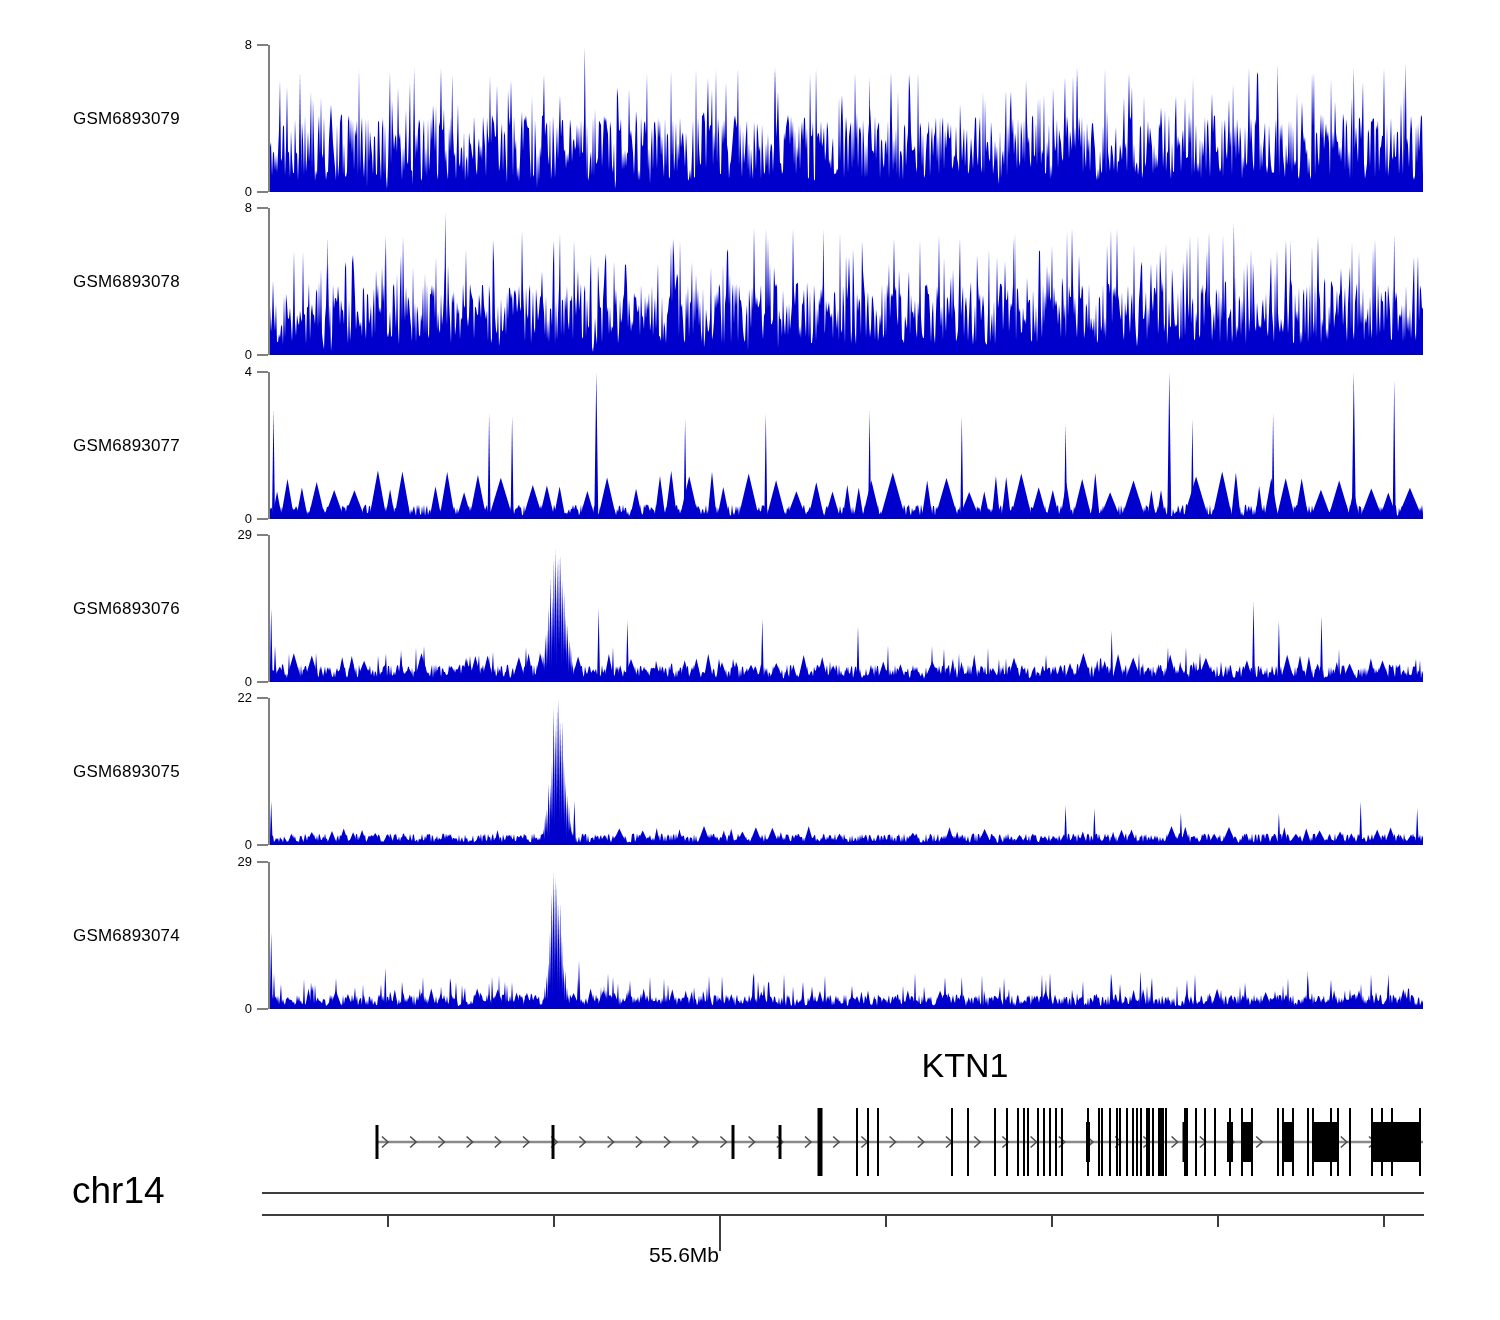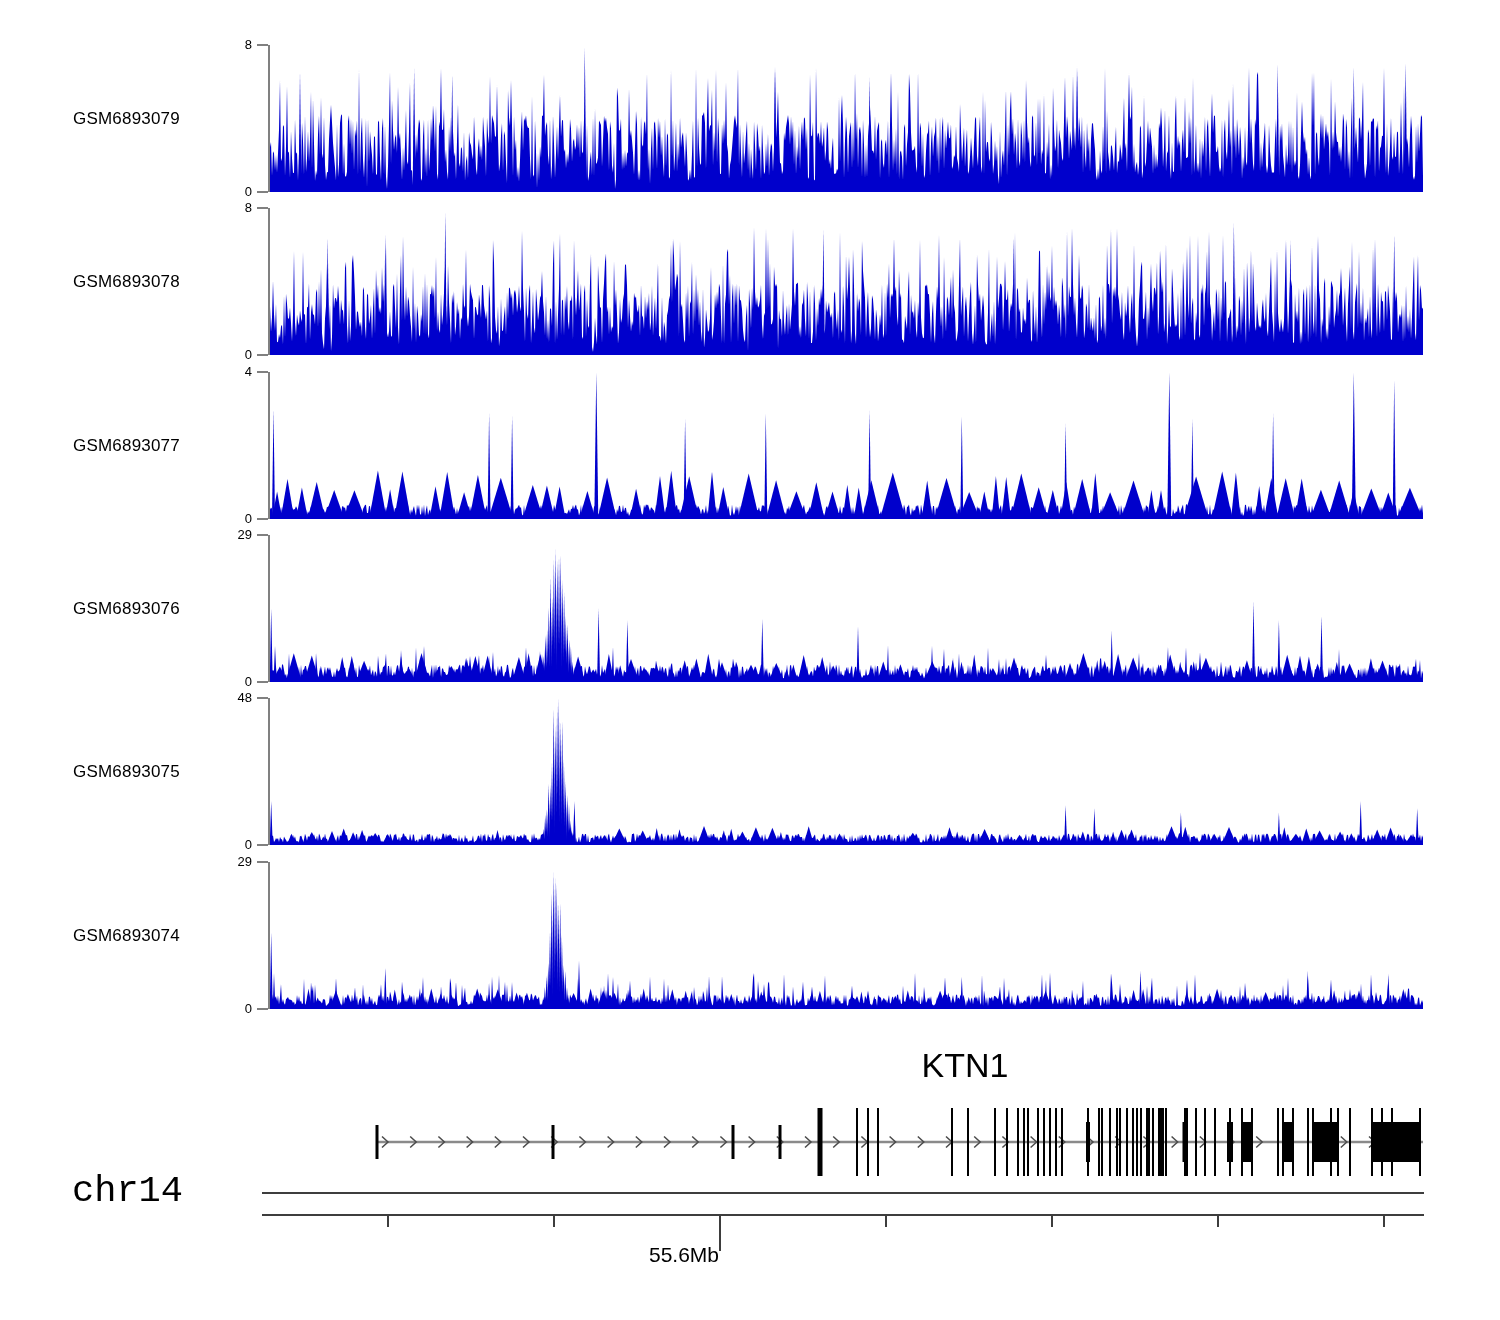--- a/index.html
+++ b/index.html
@@ -17,21 +17,21 @@
   svg.signal{position:absolute;left:0;top:0;width:1153px;height:147px;display:block;}
   .gene-track{position:absolute;left:270px;top:1100px;width:1153px;height:100px;}
   svg.gene-svg{position:absolute;left:0;top:0;width:1153px;height:100px;display:block;overflow:visible;}
   .gene-name{position:absolute;left:965px;top:1046px;transform:translateX(-50%);
           font-size:34px;white-space:nowrap;}
   .rline{position:absolute;left:262px;width:1162px;height:2px;background:#3d3d3d;}
   .rline.l1{top:1192px;} .rline.l2{top:1214px;}
   .rtick{position:absolute;width:2px;background:#3d3d3d;top:1215px;height:12px;}
   .rtick.long{height:36px;}
   .rlabel{position:absolute;top:1243px;transform:translateX(-50%);font-size:21px;}
-  .chrom{position:absolute;left:72px;top:1170px;font-size:37px;font-family:Liberation Mono, monospace;}
+  .chrom{position:absolute;left:72px;top:1170px;font-size:37px;}
 </style>
 </head>
 <body>
 
 <div class="page">
 
   <div class="track" style="top:45px">
     <div class="tlabel">GSM6893079</div>
     <div class="yaxis"></div>
     <div class="ytick top"></div>
@@ -284,21 +284,21 @@
         <polygon points="304.6,147.0 306.0,137.5 307.4,147.0" fill="#0000CC"></polygon>
         <polygon points="306.3,147.0 307.7,140.8 309.1,147.0" fill="#0000CC"></polygon>
       </svg>
   </div>
 
   <div class="track" style="top:698px">
     <div class="tlabel">GSM6893075</div>
     <div class="yaxis"></div>
     <div class="ytick top"></div>
     <div class="ytick bot"></div>
-    <div class="ymaxlab">48</div>
+    <div class="ymaxlab">22</div>
     <div class="yminlab">0</div>
     <svg class="signal" viewBox="0 0 1153 147" preserveAspectRatio="none">
         <polygon points="0.0,147.0 0.0,140.4 1.0,136.4 2.0,138.0 3.0,137.6 4.0,144.1 5.0,142.6 6.0,139.9 7.0,141.5 8.0,139.9 9.0,143.9 10.0,139.1 11.0,141.0 12.0,141.4 13.0,144.2 14.0,138.6 15.0,140.5 16.0,141.9 17.0,143.9 18.0,143.1 19.0,143.4 20.0,141.5 21.0,136.6 22.0,143.8 23.0,136.8 24.0,140.7 25.0,138.2 26.0,142.4 27.0,143.6 28.0,142.9 29.0,144.4 30.0,137.8 31.0,138.6 32.0,140.8 33.0,144.4 34.0,141.5 35.0,135.8 36.0,138.4 37.0,142.7 38.0,137.9 39.0,139.1 40.0,141.0 41.0,135.3 42.0,140.4 43.0,138.8 44.0,136.3 45.0,140.1 46.0,141.9 47.0,137.5 48.0,142.9 49.0,135.6 50.0,137.7 51.0,142.3 52.0,141.7 53.0,140.8 54.0,140.9 55.0,135.4 56.0,140.4 57.0,141.1 58.0,143.9 59.0,144.0 60.0,138.6 61.0,138.3 62.0,140.4 63.0,141.1 64.0,143.4 65.0,141.2 66.0,144.1 67.0,139.9 68.0,137.0 69.0,142.9 70.0,136.9 71.0,138.2 72.0,138.9 73.0,144.1 74.0,140.6 75.0,138.3 76.0,137.5 77.0,136.9 78.0,142.9 79.0,142.3 80.0,142.1 81.0,140.5 82.0,141.3 83.0,136.9 84.0,136.0 85.0,143.0 86.0,136.2 87.0,136.1 88.0,142.5 89.0,137.8 90.0,144.3 91.0,141.5 92.0,137.6 93.0,137.6 94.0,138.5 95.0,136.7 96.0,143.7 97.0,142.4 98.0,139.4 99.0,137.6 100.0,139.1 101.0,137.6 102.0,137.2 103.0,138.5 104.0,144.2 105.0,144.3 106.0,139.0 107.0,141.4 108.0,137.2 109.0,136.5 110.0,139.6 111.0,143.9 112.0,142.4 113.0,144.3 114.0,143.6 115.0,144.4 116.0,138.4 117.0,136.7 118.0,144.5 119.0,143.2 120.0,135.4 121.0,137.4 122.0,141.0 123.0,143.1 124.0,136.7 125.0,137.5 126.0,135.5 127.0,140.8 128.0,142.2 129.0,138.5 130.0,143.3 131.0,139.2 132.0,139.5 133.0,135.4 134.0,135.7 135.0,138.8 136.0,137.9 137.0,141.6 138.0,141.4 139.0,142.2 140.0,135.8 141.0,140.2 142.0,143.1 143.0,136.1 144.0,137.3 145.0,143.4 146.0,142.4 147.0,141.4 148.0,144.4 149.0,140.6 150.0,141.7 151.0,140.9 152.0,136.0 153.0,141.8 154.0,142.5 155.0,137.7 156.0,141.1 157.0,136.3 158.0,136.7 159.0,136.4 160.0,135.7 161.0,143.9 162.0,136.8 163.0,139.0 164.0,144.0 165.0,140.7 166.0,140.8 167.0,137.7 168.0,142.6 169.0,139.5 170.0,141.2 171.0,141.3 172.0,140.9 173.0,135.8 174.0,136.3 175.0,140.9 176.0,135.6 177.0,139.6 178.0,136.7 179.0,138.3 180.0,135.7 181.0,140.8 182.0,143.8 183.0,139.9 184.0,140.1 185.0,140.9 186.0,140.1 187.0,141.2 188.0,143.7 189.0,136.8 190.0,144.1 191.0,141.4 192.0,139.3 193.0,143.2 194.0,143.8 195.0,136.7 196.0,141.1 197.0,139.7 198.0,143.6 199.0,143.7 200.0,142.0 201.0,143.2 202.0,141.8 203.0,137.3 204.0,144.5 205.0,143.2 206.0,142.8 207.0,141.1 208.0,137.7 209.0,137.8 210.0,141.0 211.0,135.4 212.0,143.9 213.0,136.8 214.0,138.4 215.0,135.6 216.0,142.6 217.0,142.7 218.0,135.9 219.0,139.3 220.0,139.1 221.0,143.3 222.0,137.9 223.0,135.7 224.0,142.4 225.0,139.7 226.0,140.4 227.0,139.1 228.0,141.3 229.0,144.3 230.0,139.0 231.0,139.9 232.0,144.3 233.0,136.2 234.0,140.5 235.0,142.5 236.0,138.5 237.0,136.8 238.0,139.2 239.0,136.6 240.0,143.6 241.0,135.9 242.0,142.4 243.0,141.3 244.0,136.1 245.0,143.3 246.0,142.7 247.0,137.9 248.0,138.6 249.0,139.4 250.0,138.3 251.0,136.9 252.0,139.3 253.0,140.5 254.0,135.6 255.0,138.1 256.0,136.8 257.0,141.9 258.0,140.9 259.0,143.1 260.0,144.3 261.0,143.9 262.0,136.1 263.0,141.7 264.0,135.2 265.0,140.8 266.0,139.4 267.0,140.3 268.0,142.5 269.0,140.0 270.0,142.1 271.0,136.8 272.0,136.6 273.0,135.4 274.0,141.4 275.0,140.2 276.0,140.3 277.0,142.1 278.0,143.0 279.0,136.5 280.0,144.0 281.0,143.7 282.0,137.9 283.0,142.5 284.0,143.2 285.0,138.8 286.0,138.3 287.0,140.5 288.0,135.6 289.0,136.8 290.0,140.1 291.0,142.4 292.0,142.0 293.0,139.5 294.0,141.3 295.0,141.4 296.0,142.3 297.0,142.6 298.0,136.0 299.0,137.0 300.0,144.1 301.0,140.0 302.0,140.0 303.0,137.4 304.0,135.5 305.0,144.4 306.0,139.4 307.0,144.5 308.0,143.0 309.0,138.6 310.0,144.6 311.0,141.6 312.0,136.2 313.0,135.7 314.0,138.7 315.0,136.0 316.0,136.1 317.0,144.2 318.0,137.0 319.0,144.0 320.0,144.1 321.0,139.9 322.0,140.1 323.0,139.2 324.0,142.4 325.0,136.4 326.0,139.0 327.0,138.4 328.0,137.5 329.0,141.7 330.0,138.9 331.0,137.0 332.0,141.2 333.0,141.2 334.0,141.3 335.0,140.2 336.0,137.0 337.0,144.4 338.0,137.8 339.0,135.6 340.0,141.6 341.0,144.6 342.0,140.8 343.0,137.5 344.0,140.7 345.0,138.7 346.0,138.2 347.0,142.8 348.0,136.2 349.0,142.1 350.0,141.5 351.0,142.3 352.0,143.7 353.0,137.7 354.0,142.1 355.0,138.0 356.0,140.2 357.0,143.9 358.0,144.6 359.0,143.4 360.0,144.2 361.0,144.0 362.0,135.9 363.0,136.1 364.0,135.3 365.0,143.8 366.0,141.4 367.0,135.4 368.0,140.2 369.0,137.1 370.0,137.8 371.0,143.9 372.0,143.6 373.0,138.4 374.0,135.4 375.0,143.4 376.0,142.1 377.0,140.1 378.0,139.6 379.0,139.5 380.0,137.1 381.0,141.1 382.0,142.6 383.0,139.4 384.0,142.9 385.0,140.6 386.0,143.6 387.0,142.9 388.0,139.9 389.0,137.1 390.0,143.1 391.0,136.4 392.0,135.3 393.0,139.5 394.0,143.5 395.0,137.5 396.0,143.7 397.0,139.1 398.0,136.2 399.0,138.1 400.0,142.7 401.0,136.4 402.0,142.8 403.0,137.7 404.0,135.8 405.0,142.5 406.0,135.6 407.0,141.0 408.0,138.6 409.0,139.0 410.0,142.0 411.0,137.0 412.0,139.3 413.0,137.3 414.0,138.2 415.0,142.9 416.0,140.2 417.0,139.2 418.0,138.5 419.0,144.2 420.0,139.3 421.0,139.7 422.0,139.9 423.0,144.4 424.0,136.1 425.0,143.4 426.0,137.4 427.0,143.2 428.0,143.7 429.0,142.3 430.0,139.3 431.0,144.6 432.0,135.5 433.0,144.6 434.0,137.9 435.0,137.3 436.0,141.1 437.0,144.0 438.0,140.1 439.0,136.6 440.0,140.5 441.0,135.5 442.0,139.1 443.0,136.3 444.0,135.8 445.0,140.0 446.0,141.5 447.0,138.3 448.0,141.1 449.0,143.0 450.0,139.6 451.0,139.0 452.0,140.3 453.0,135.3 454.0,140.7 455.0,136.7 456.0,138.7 457.0,143.9 458.0,138.8 459.0,136.6 460.0,139.5 461.0,136.8 462.0,144.0 463.0,141.8 464.0,143.1 465.0,141.5 466.0,142.3 467.0,140.6 468.0,135.7 469.0,139.6 470.0,137.8 471.0,141.4 472.0,139.3 473.0,142.1 474.0,143.4 475.0,141.3 476.0,138.7 477.0,142.2 478.0,142.1 479.0,140.8 480.0,144.3 481.0,141.7 482.0,138.7 483.0,139.4 484.0,138.7 485.0,143.7 486.0,144.3 487.0,137.3 488.0,138.6 489.0,139.8 490.0,138.4 491.0,141.0 492.0,136.5 493.0,139.9 494.0,143.8 495.0,135.4 496.0,141.7 497.0,140.3 498.0,142.2 499.0,139.3 500.0,141.8 501.0,142.8 502.0,141.4 503.0,143.6 504.0,141.0 505.0,137.4 506.0,140.7 507.0,141.1 508.0,136.8 509.0,140.7 510.0,137.8 511.0,140.5 512.0,139.0 513.0,142.5 514.0,139.3 515.0,142.1 516.0,136.0 517.0,137.3 518.0,136.3 519.0,139.6 520.0,142.7 521.0,143.2 522.0,137.7 523.0,137.6 524.0,140.5 525.0,137.7 526.0,136.5 527.0,138.6 528.0,135.7 529.0,136.4 530.0,139.2 531.0,139.0 532.0,138.9 533.0,143.6 534.0,139.6 535.0,144.3 536.0,137.2 537.0,137.2 538.0,137.1 539.0,137.1 540.0,137.3 541.0,142.4 542.0,139.9 543.0,139.7 544.0,137.7 545.0,136.5 546.0,143.2 547.0,140.6 548.0,141.8 549.0,142.7 550.0,144.1 551.0,139.5 552.0,141.4 553.0,137.1 554.0,135.6 555.0,140.0 556.0,142.7 557.0,138.6 558.0,141.3 559.0,137.7 560.0,136.7 561.0,138.2 562.0,141.8 563.0,139.4 564.0,141.9 565.0,135.8 566.0,142.9 567.0,144.1 568.0,138.3 569.0,144.5 570.0,141.9 571.0,140.5 572.0,137.0 573.0,142.9 574.0,136.1 575.0,140.1 576.0,141.2 577.0,141.1 578.0,143.9 579.0,143.4 580.0,137.9 581.0,144.6 582.0,136.9 583.0,142.7 584.0,143.0 585.0,139.5 586.0,141.1 587.0,143.4 588.0,137.7 589.0,142.9 590.0,136.8 591.0,141.4 592.0,136.2 593.0,139.9 594.0,139.9 595.0,137.7 596.0,136.6 597.0,139.7 598.0,143.8 599.0,137.5 600.0,136.7 601.0,139.8 602.0,141.9 603.0,143.2 604.0,139.3 605.0,143.2 606.0,142.2 607.0,138.7 608.0,136.5 609.0,138.1 610.0,142.9 611.0,137.7 612.0,138.4 613.0,142.3 614.0,136.8 615.0,137.8 616.0,141.3 617.0,141.7 618.0,136.7 619.0,137.2 620.0,136.0 621.0,142.8 622.0,137.1 623.0,143.6 624.0,140.7 625.0,139.5 626.0,144.0 627.0,137.9 628.0,138.0 629.0,136.1 630.0,140.6 631.0,144.3 632.0,138.3 633.0,143.8 634.0,135.6 635.0,141.4 636.0,144.2 637.0,138.0 638.0,141.1 639.0,139.3 640.0,137.3 641.0,143.8 642.0,139.0 643.0,140.4 644.0,141.5 645.0,138.3 646.0,135.4 647.0,137.0 648.0,140.8 649.0,139.2 650.0,144.2 651.0,144.2 652.0,144.5 653.0,141.2 654.0,142.9 655.0,144.0 656.0,136.1 657.0,144.0 658.0,140.7 659.0,140.5 660.0,135.7 661.0,136.5 662.0,138.5 663.0,144.0 664.0,136.3 665.0,143.0 666.0,142.8 667.0,140.0 668.0,135.7 669.0,144.1 670.0,141.7 671.0,139.4 672.0,138.6 673.0,141.2 674.0,137.3 675.0,140.9 676.0,137.0 677.0,141.5 678.0,138.6 679.0,144.0 680.0,140.5 681.0,141.9 682.0,138.4 683.0,138.0 684.0,140.4 685.0,137.5 686.0,141.1 687.0,136.2 688.0,140.0 689.0,141.3 690.0,137.4 691.0,140.1 692.0,136.5 693.0,137.9 694.0,141.3 695.0,137.2 696.0,143.2 697.0,141.9 698.0,137.9 699.0,143.4 700.0,144.5 701.0,139.9 702.0,136.4 703.0,135.8 704.0,135.6 705.0,143.4 706.0,136.6 707.0,144.3 708.0,135.9 709.0,136.0 710.0,141.0 711.0,137.8 712.0,138.8 713.0,144.3 714.0,141.0 715.0,143.9 716.0,143.1 717.0,137.2 718.0,138.8 719.0,142.6 720.0,141.7 721.0,136.5 722.0,135.8 723.0,138.2 724.0,138.0 725.0,140.0 726.0,141.1 727.0,144.6 728.0,144.4 729.0,137.5 730.0,136.3 731.0,140.1 732.0,142.2 733.0,144.2 734.0,137.9 735.0,141.8 736.0,136.4 737.0,141.2 738.0,135.3 739.0,140.5 740.0,141.7 741.0,138.4 742.0,139.5 743.0,142.7 744.0,140.9 745.0,141.0 746.0,143.3 747.0,143.4 748.0,142.0 749.0,141.6 750.0,143.2 751.0,137.8 752.0,141.6 753.0,143.0 754.0,140.8 755.0,139.6 756.0,135.8 757.0,142.4 758.0,141.9 759.0,137.5 760.0,144.5 761.0,139.1 762.0,136.8 763.0,135.7 764.0,138.1 765.0,136.7 766.0,137.8 767.0,142.5 768.0,143.9 769.0,144.1 770.0,140.6 771.0,137.5 772.0,139.5 773.0,140.2 774.0,139.4 775.0,137.9 776.0,140.7 777.0,143.8 778.0,141.2 779.0,136.6 780.0,143.2 781.0,140.9 782.0,140.4 783.0,137.4 784.0,142.6 785.0,139.6 786.0,141.2 787.0,139.2 788.0,143.1 789.0,137.1 790.0,140.3 791.0,143.9 792.0,142.1 793.0,143.9 794.0,144.3 795.0,136.6 796.0,138.1 797.0,142.2 798.0,136.0 799.0,135.8 800.0,141.6 801.0,142.7 802.0,140.3 803.0,135.4 804.0,137.0 805.0,139.6 806.0,137.3 807.0,143.9 808.0,135.7 809.0,139.0 810.0,140.3 811.0,140.1 812.0,143.9 813.0,143.0 814.0,143.8 815.0,142.6 816.0,143.1 817.0,137.1 818.0,135.6 819.0,137.2 820.0,143.7 821.0,137.4 822.0,139.3 823.0,142.8 824.0,139.4 825.0,137.4 826.0,135.7 827.0,136.0 828.0,141.3 829.0,135.8 830.0,140.2 831.0,142.5 832.0,142.8 833.0,141.9 834.0,139.5 835.0,135.6 836.0,139.3 837.0,138.8 838.0,136.1 839.0,139.7 840.0,144.1 841.0,137.9 842.0,140.6 843.0,143.3 844.0,141.6 845.0,143.3 846.0,138.0 847.0,144.5 848.0,143.2 849.0,138.0 850.0,144.3 851.0,135.3 852.0,136.3 853.0,138.1 854.0,142.6 855.0,138.0 856.0,135.2 857.0,142.9 858.0,139.0 859.0,136.8 860.0,136.3 861.0,143.0 862.0,139.7 863.0,138.1 864.0,140.2 865.0,140.6 866.0,135.9 867.0,143.8 868.0,141.7 869.0,143.1 870.0,138.2 871.0,139.0 872.0,136.4 873.0,144.0 874.0,136.4 875.0,139.4 876.0,135.9 877.0,143.1 878.0,139.7 879.0,139.0 880.0,142.2 881.0,137.0 882.0,140.3 883.0,141.9 884.0,140.2 885.0,137.2 886.0,141.1 887.0,137.8 888.0,140.5 889.0,144.0 890.0,138.4 891.0,142.9 892.0,141.6 893.0,139.5 894.0,142.7 895.0,143.2 896.0,140.3 897.0,135.9 898.0,141.9 899.0,143.9 900.0,137.7 901.0,135.3 902.0,136.3 903.0,141.2 904.0,141.6 905.0,141.7 906.0,137.9 907.0,140.9 908.0,139.0 909.0,135.5 910.0,135.3 911.0,141.7 912.0,138.9 913.0,139.3 914.0,143.5 915.0,137.9 916.0,138.7 917.0,137.4 918.0,140.2 919.0,135.5 920.0,144.5 921.0,139.0 922.0,139.1 923.0,138.8 924.0,137.8 925.0,138.9 926.0,141.3 927.0,138.9 928.0,141.7 929.0,144.1 930.0,142.7 931.0,141.2 932.0,136.0 933.0,138.3 934.0,136.1 935.0,135.7 936.0,137.9 937.0,142.4 938.0,135.5 939.0,137.0 940.0,139.5 941.0,144.3 942.0,144.4 943.0,136.0 944.0,141.0 945.0,137.9 946.0,144.3 947.0,143.7 948.0,138.3 949.0,139.9 950.0,136.4 951.0,143.6 952.0,143.0 953.0,142.2 954.0,137.6 955.0,143.3 956.0,144.1 957.0,143.1 958.0,144.1 959.0,144.4 960.0,136.5 961.0,135.5 962.0,136.1 963.0,144.1 964.0,139.3 965.0,138.5 966.0,139.5 967.0,141.7 968.0,144.2 969.0,144.6 970.0,140.6 971.0,142.8 972.0,139.3 973.0,136.7 974.0,144.2 975.0,139.2 976.0,135.5 977.0,136.2 978.0,139.7 979.0,142.9 980.0,139.4 981.0,143.0 982.0,135.4 983.0,142.9 984.0,144.5 985.0,137.6 986.0,136.1 987.0,143.3 988.0,137.3 989.0,136.3 990.0,142.0 991.0,144.4 992.0,135.7 993.0,137.9 994.0,135.6 995.0,141.1 996.0,136.5 997.0,135.6 998.0,136.4 999.0,140.1 1000.0,143.9 1001.0,140.8 1002.0,137.9 1003.0,138.6 1004.0,135.9 1005.0,136.0 1006.0,138.0 1007.0,141.7 1008.0,144.0 1009.0,144.0 1010.0,136.8 1011.0,135.5 1012.0,141.5 1013.0,135.3 1014.0,141.9 1015.0,138.9 1016.0,141.8 1017.0,137.0 1018.0,136.1 1019.0,139.5 1020.0,143.3 1021.0,142.3 1022.0,142.6 1023.0,140.3 1024.0,142.1 1025.0,139.3 1026.0,137.7 1027.0,144.4 1028.0,141.0 1029.0,140.0 1030.0,137.3 1031.0,140.0 1032.0,143.8 1033.0,143.1 1034.0,143.3 1035.0,139.0 1036.0,142.9 1037.0,142.2 1038.0,137.4 1039.0,142.7 1040.0,144.6 1041.0,139.2 1042.0,142.9 1043.0,136.3 1044.0,135.7 1045.0,136.0 1046.0,142.6 1047.0,139.7 1048.0,143.8 1049.0,141.4 1050.0,143.3 1051.0,139.8 1052.0,138.3 1053.0,144.2 1054.0,144.0 1055.0,142.6 1056.0,141.3 1057.0,141.7 1058.0,143.3 1059.0,142.8 1060.0,136.3 1061.0,140.3 1062.0,142.1 1063.0,141.9 1064.0,143.1 1065.0,135.6 1066.0,143.7 1067.0,140.3 1068.0,137.3 1069.0,144.0 1070.0,136.4 1071.0,144.1 1072.0,138.0 1073.0,135.3 1074.0,142.1 1075.0,143.9 1076.0,141.2 1077.0,136.8 1078.0,137.0 1079.0,144.3 1080.0,139.4 1081.0,138.0 1082.0,136.9 1083.0,141.6 1084.0,138.3 1085.0,140.8 1086.0,143.7 1087.0,141.0 1088.0,135.8 1089.0,138.2 1090.0,135.9 1091.0,138.1 1092.0,140.9 1093.0,141.0 1094.0,138.7 1095.0,141.2 1096.0,143.9 1097.0,142.6 1098.0,136.4 1099.0,139.1 1100.0,142.4 1101.0,140.1 1102.0,136.1 1103.0,141.7 1104.0,139.5 1105.0,136.6 1106.0,137.8 1107.0,135.6 1108.0,141.8 1109.0,144.3 1110.0,138.0 1111.0,143.2 1112.0,137.2 1113.0,138.1 1114.0,139.5 1115.0,135.6 1116.0,142.4 1117.0,142.4 1118.0,140.6 1119.0,135.6 1120.0,135.6 1121.0,143.0 1122.0,143.5 1123.0,144.1 1124.0,135.8 1125.0,138.0 1126.0,143.2 1127.0,138.3 1128.0,137.8 1129.0,135.4 1130.0,143.2 1131.0,141.9 1132.0,139.7 1133.0,144.3 1134.0,135.8 1135.0,141.1 1136.0,141.7 1137.0,143.4 1138.0,144.0 1139.0,141.7 1140.0,141.8 1141.0,136.3 1142.0,139.6 1143.0,135.4 1144.0,139.0 1145.0,138.4 1146.0,142.9 1147.0,142.3 1148.0,138.9 1149.0,140.3 1150.0,136.6 1151.0,143.1 1152.0,137.3 1153.0,139.7 1153.0,147.0" fill="#0000CC"></polygon>
         <polygon points="16.7,147.0 21.5,135.8 26.4,147.0" fill="#0000CC"></polygon>
         <polygon points="28.2,147.0 31.2,137.4 34.3,147.0" fill="#0000CC"></polygon>
         <polygon points="35.2,147.0 41.8,134.1 48.3,147.0" fill="#0000CC"></polygon>
         <polygon points="49.2,147.0 53.3,138.5 57.4,147.0" fill="#0000CC"></polygon>
         <polygon points="56.5,147.0 62.0,133.1 67.4,147.0" fill="#0000CC"></polygon>
         <polygon points="68.2,147.0 73.7,130.4 79.2,147.0" fill="#0000CC"></polygon>
         <polygon points="78.0,147.0 83.1,134.3 88.2,147.0" fill="#0000CC"></polygon>

